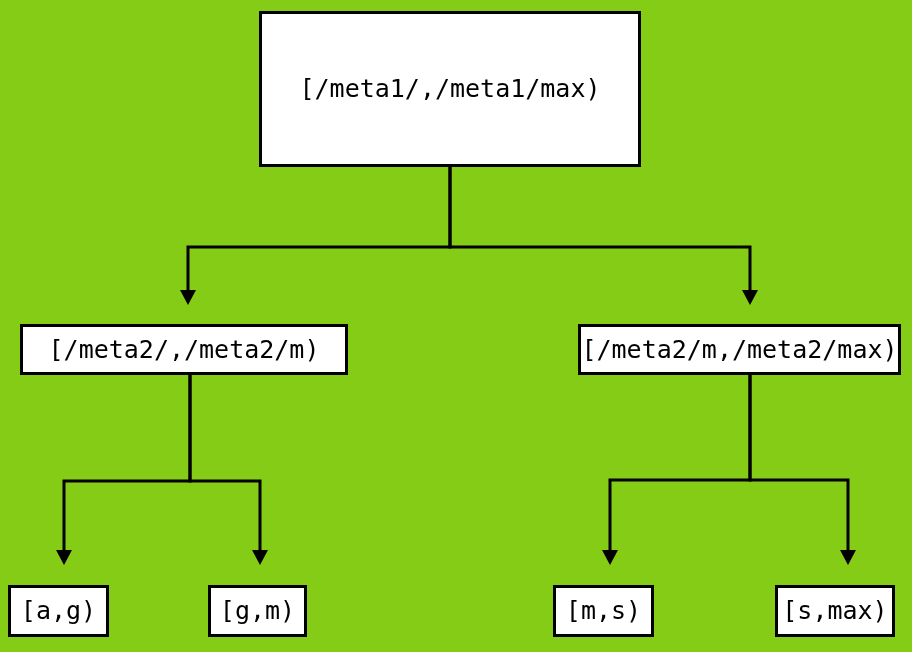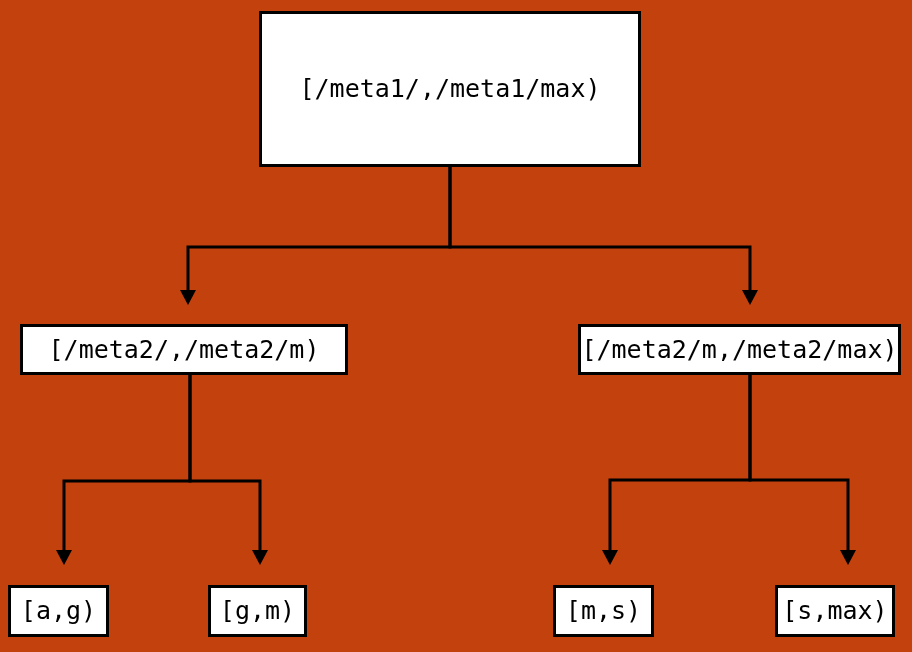--- a/index.html
+++ b/index.html
@@ -11,21 +11,21 @@
   body {
     width: 912px;
     height: 652px;
     overflow: hidden;
     font-family: "DejaVu Sans Mono", "Liberation Mono", monospace;
   }
   #diagram-root {
     position: relative;
     width: 912px;
     height: 652px;
-    background: #c2410c;
+    background: #84cc16;
   }
   svg.tree-canvas {
     display: block;
     width: 912px;
     height: 652px;
   }
   .node-box {
     fill: #ffffff;
     stroke: #000000;
     stroke-width: 3;

